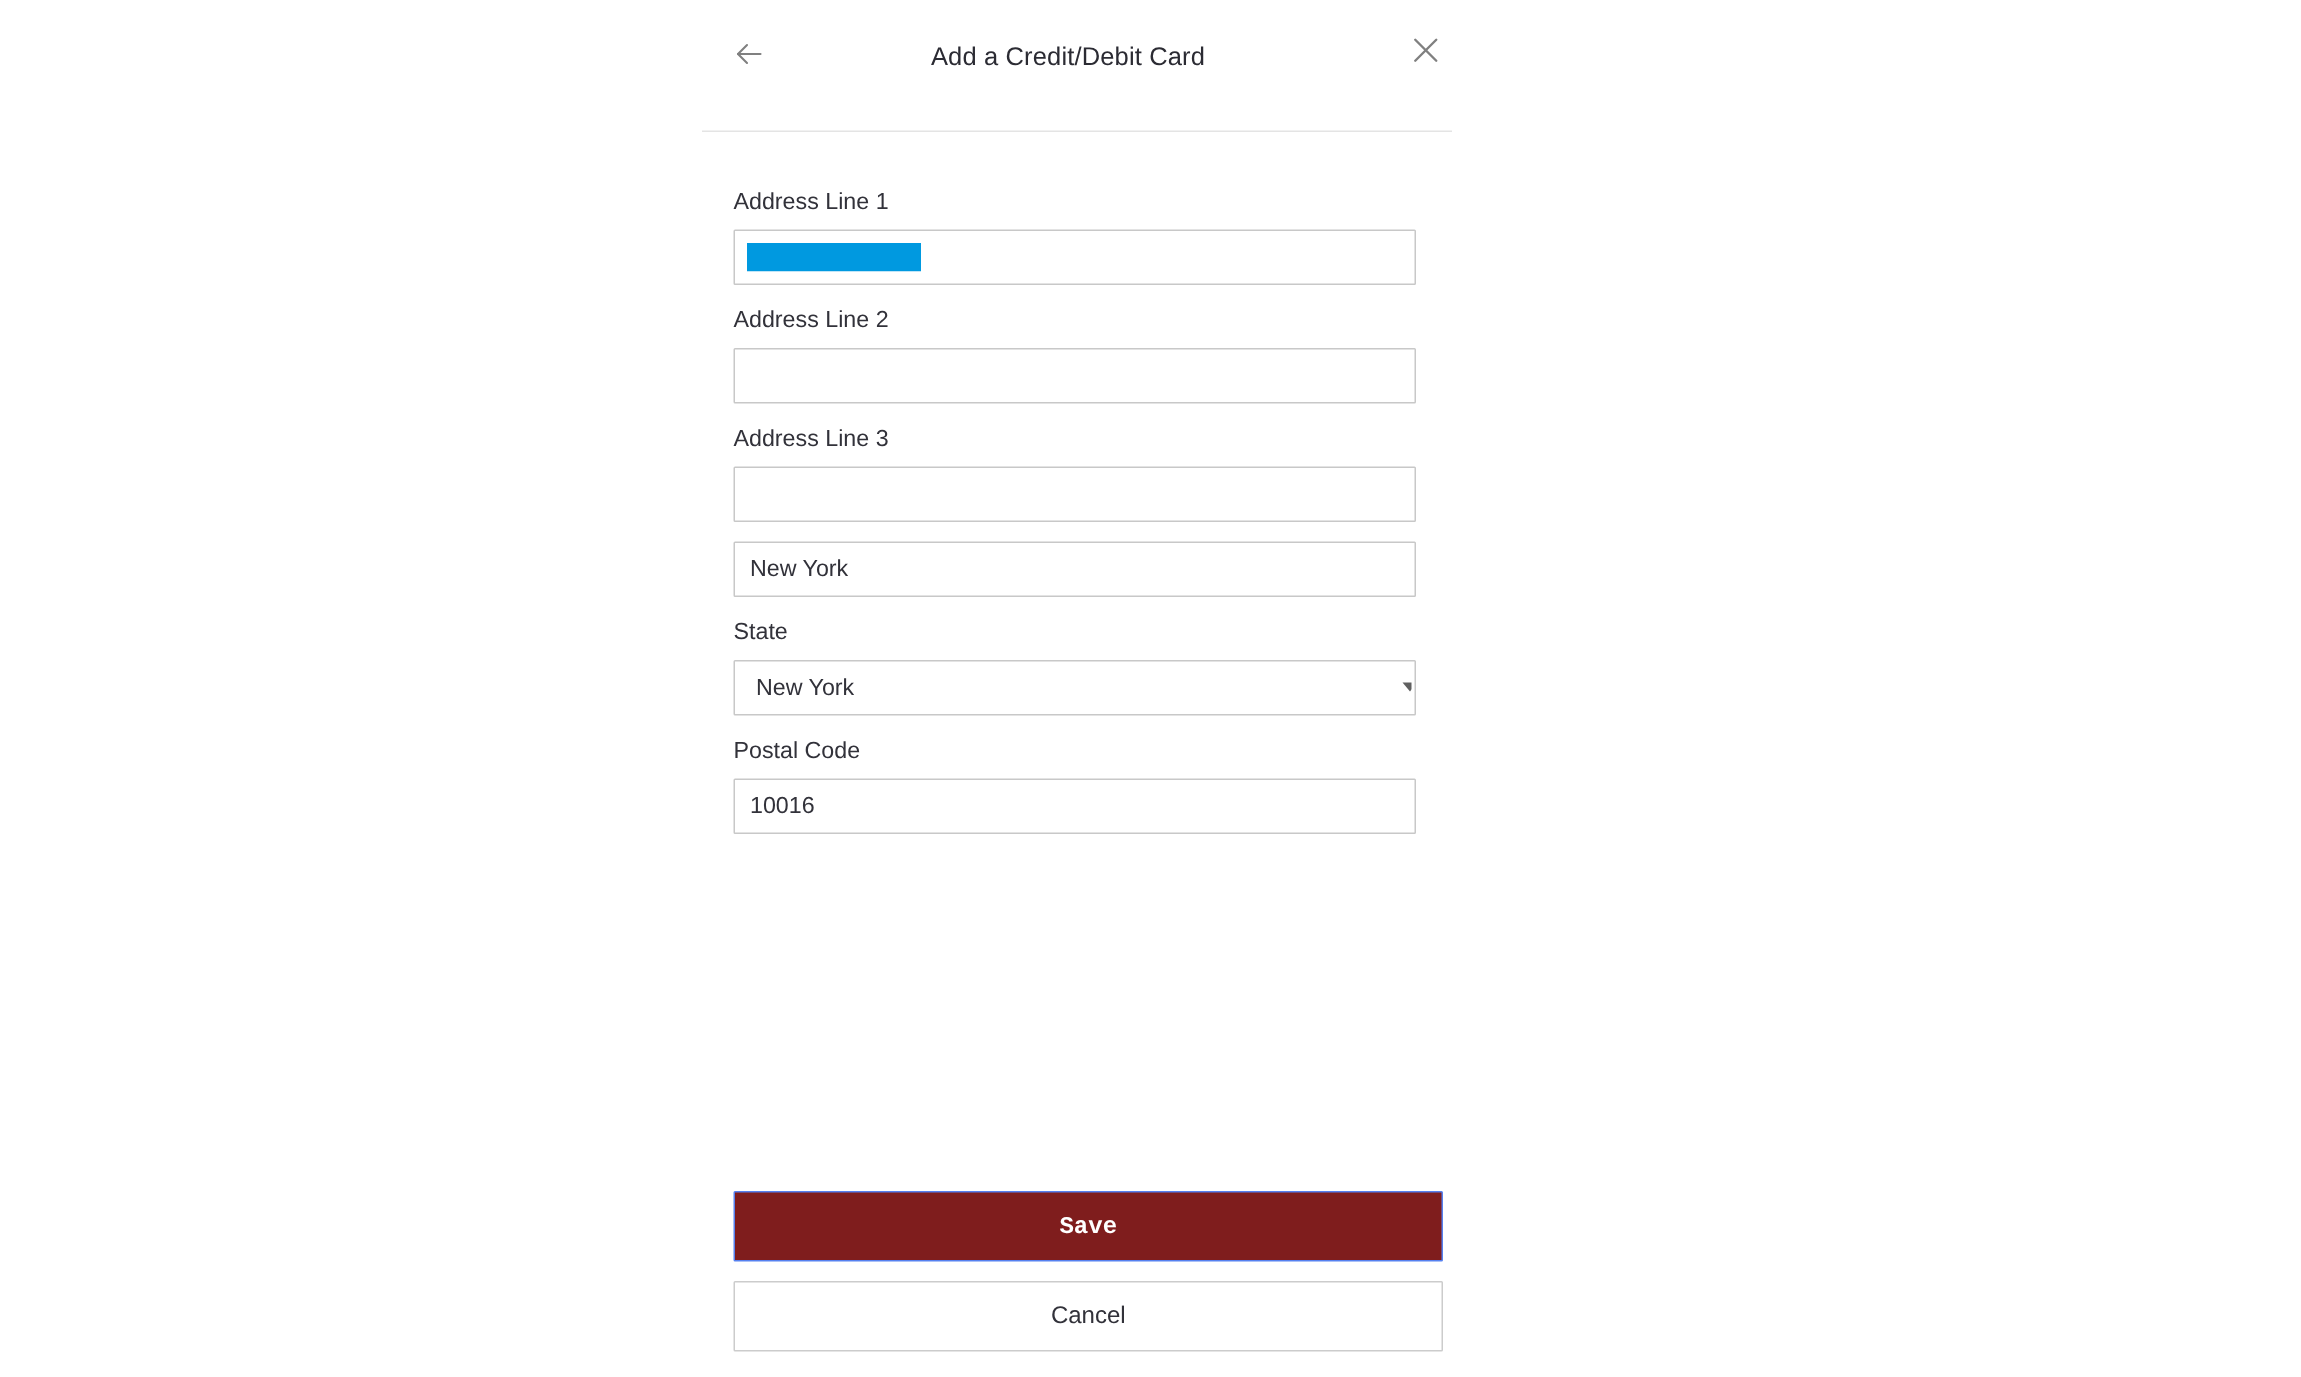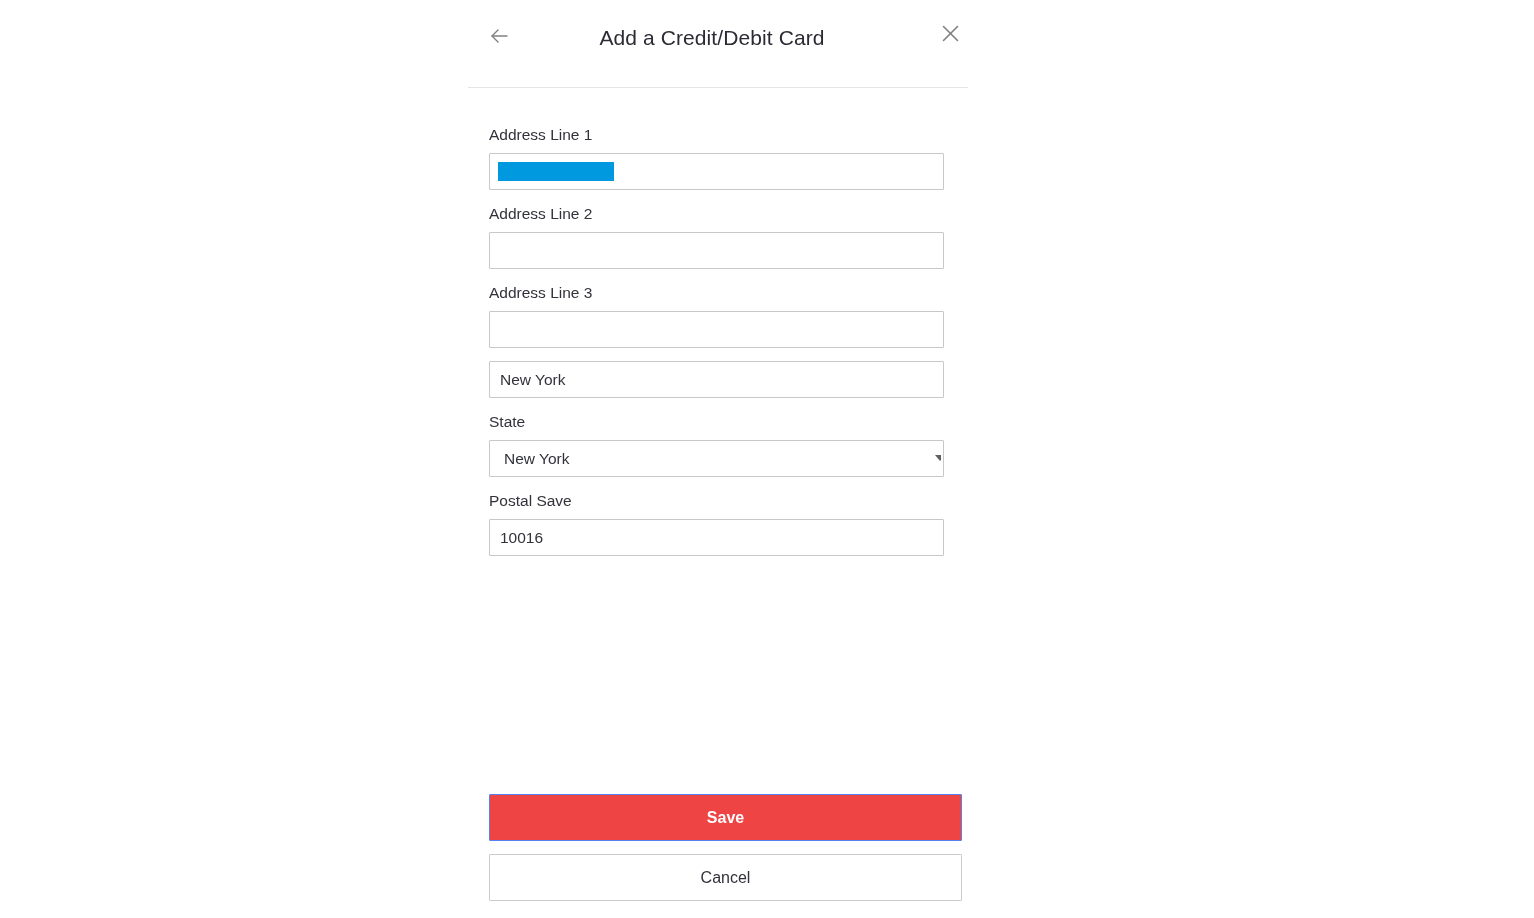--- a/index.html
+++ b/index.html
@@ -31,21 +31,21 @@
   .header {
     position: relative;
     height: 88px;
   }
   .header-title {
     position: absolute;
     left: 0;
     right: 12px;
     top: 22px;
     text-align: center;
-    font-size: 21px;
+    font-size: 17px;
     color: #2b2b33;
     letter-spacing: 0.1px;
     font-weight: 400;
     line-height: 32px;
   }
   .icon-btn {
     position: absolute;
     width: 34px;
     height: 34px;
     display: flex;
@@ -171,25 +171,26 @@
     display: block;
     width: 473px;
     height: 47px;
     font-family: "Liberation Sans", sans-serif;
     font-size: 16px;
     cursor: pointer;
     border-radius: 1px;
     outline: none;
   }
   .btn-save {
-    background: #ef4444;
+    background: #7f1d1d;
     border: 1px solid #5681f0;
     color: #ffffff;
     font-weight: bold;
     margin-bottom: 13px;
+    font-family: Liberation Mono, monospace;
   }
   .btn-cancel {
     background: #ffffff;
     border: 1px solid #cccccc;
     color: #32323a;
     font-weight: 400;
     text-align: center;
   }
 </style>
 </head>
@@ -256,21 +257,21 @@
         </select>
         <span class="select-caret">
           <svg width="12" height="10" viewBox="0 0 12 10">
             <path d="M1 2 L6 8 L11 2 Z" fill="#606060"></path>
           </svg>
         </span>
       </div>
     </div>
 
     <div class="field f-postal">
-      <label class="field-label">Postal Save</label>
+      <label class="field-label">Postal Code</label>
       <input class="field-input" type="text" value="10016" style="">
     </div>
 
   </div>
 
   <div class="actions">
     <button class="btn btn-save">Save</button>
     <button class="btn btn-cancel">Cancel</button>
   </div>
 

